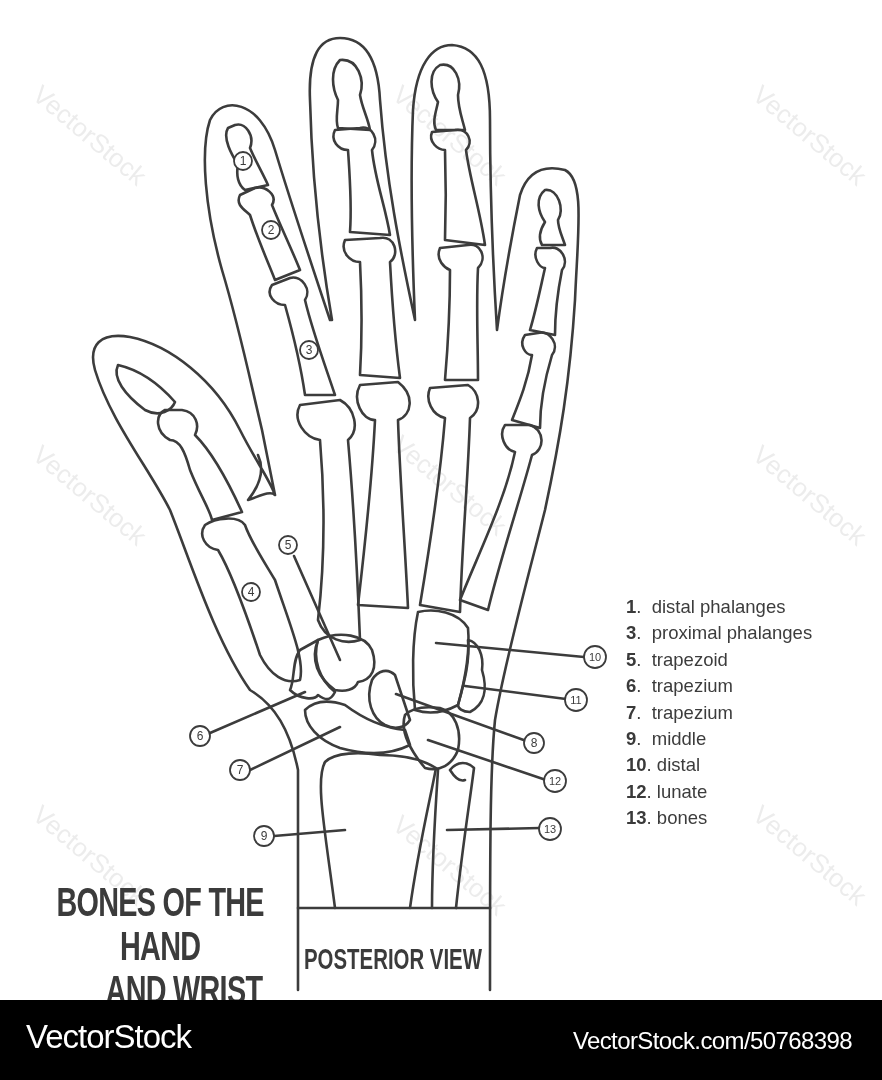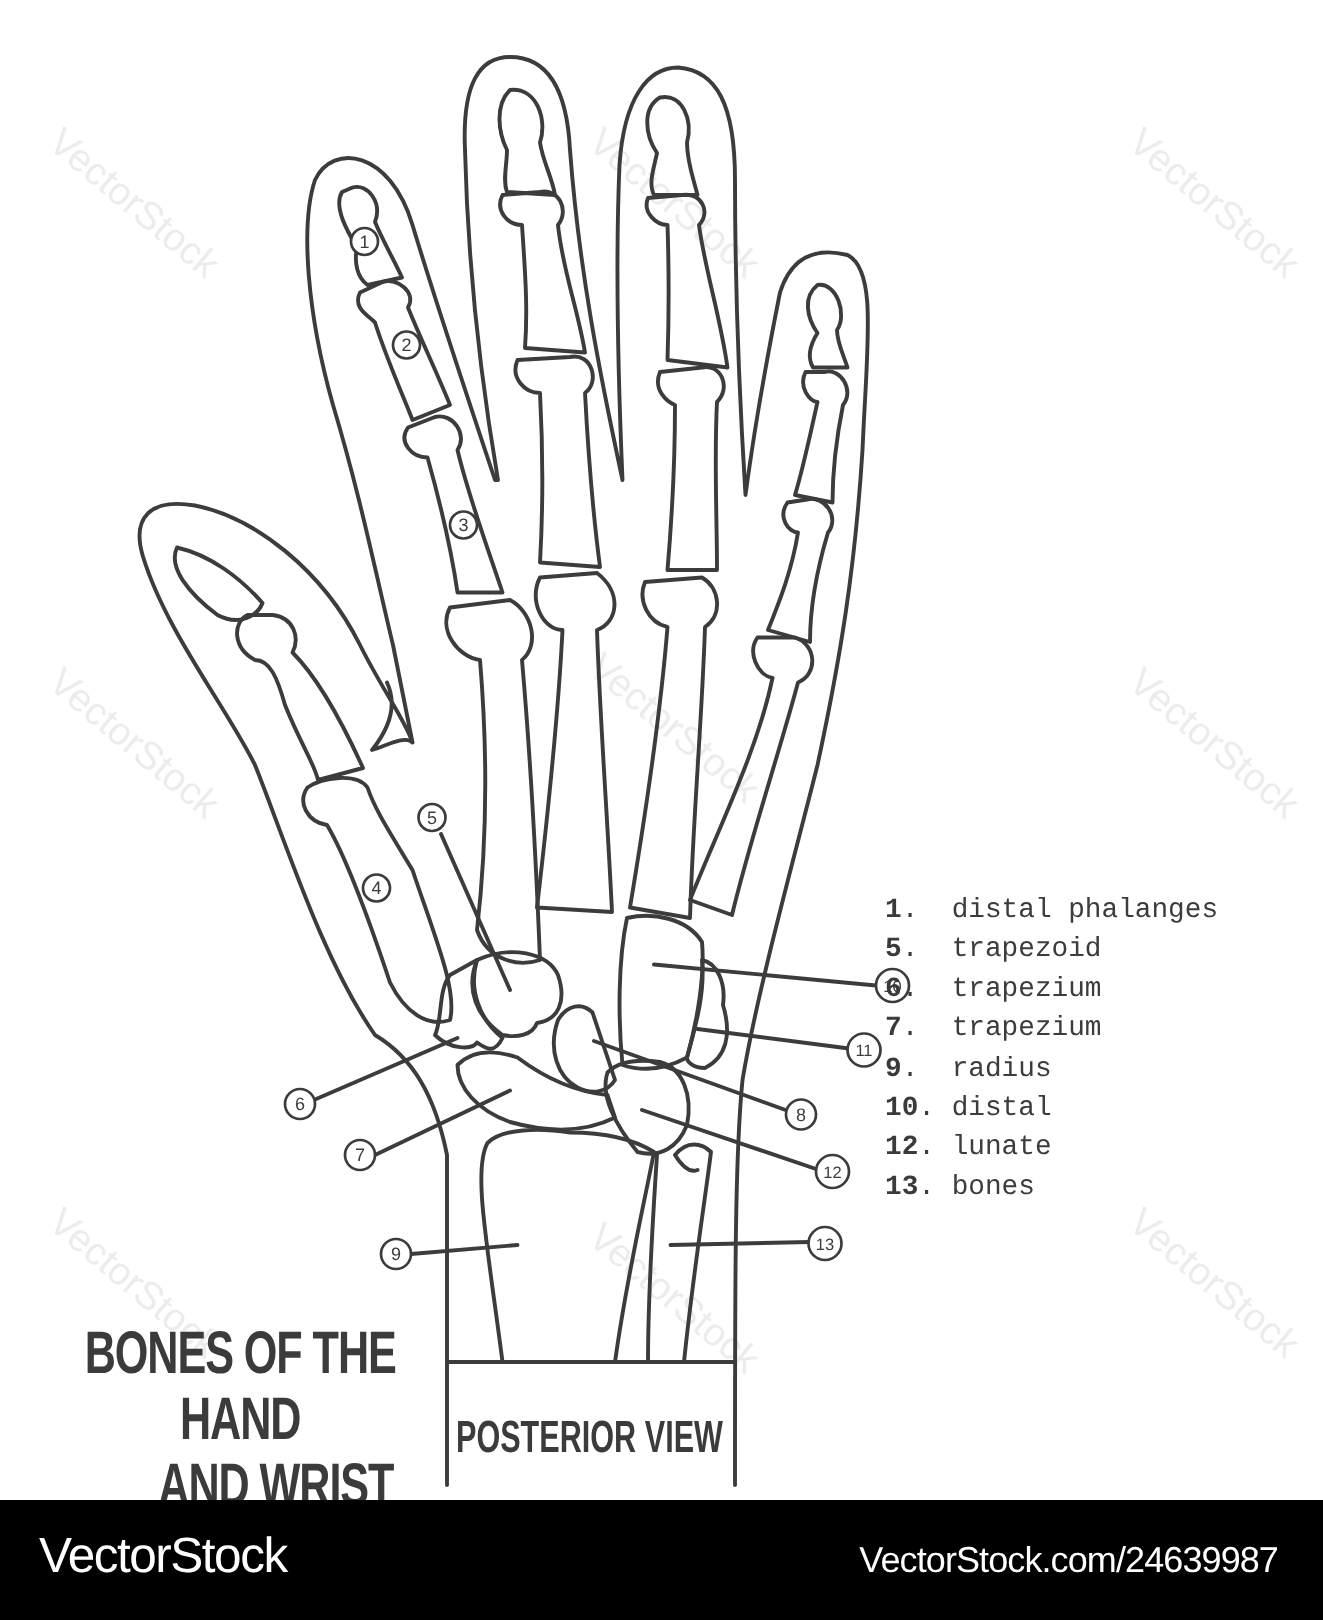--- a/index.html
+++ b/index.html
@@ -2,21 +2,21 @@
 <html><head>
 <meta charset="utf-8">
 <style>
   html, body { margin: 0; padding: 0; }
   body {
     width: 882px; height: 1080px; position: relative; overflow: hidden;
     background: #ffffff; font-family: "Liberation Sans", sans-serif;
   }
   .canvas { position: absolute; left: 0; top: 0; width: 882px; height: 1000px; background: #fff; }
   svg.hand { position: absolute; left: 0; top: 0; }
-  .legend { position: absolute; left: 590px; top: 596px; margin: 0; padding: 0; list-style: none; font-family: Liberation Mono, monospace; }
+  .legend { position: absolute; left: 626px; top: 596px; margin: 0; padding: 0; list-style: none; }
   .legend li { height: 26.4px; line-height: 22px; font-size: 18.5px; color: #3c3c3c; white-space: nowrap; }
   .legend .num { font-weight: bold; color: #3a3a3a; }
   .title {
     position: absolute; left: 32px; top: 880px; width: 256px; text-align: center;
     font-family: "Liberation Sans", sans-serif; font-weight: bold; color: #3b3b3b;
     font-size: 40px; line-height: 44px; letter-spacing: -1px;
     transform: scaleX(0.72); transform-origin: left top; width: 356px;
   }
   .subtitle {
     position: absolute; left: 304px; top: 942px; color: #3b3b3b; font-weight: bold;
@@ -134,32 +134,33 @@
       <text x="264" y="840">9</text>
       <text x="595" y="661" font-size="11">10</text>
       <text x="576" y="704" font-size="11">11</text>
       <text x="555" y="785" font-size="11">12</text>
       <text x="550" y="833" font-size="11">13</text>
     </g>
   </svg>
 
   <ul class="legend">
     <li><span class="num">1</span>.&nbsp; <span>distal phalanges</span></li>
+    <li><span class="num">3</span>.&nbsp; <span>proximal phalanges</span></li>
     <li><span class="num">5</span>.&nbsp; <span>trapezoid</span></li>
     <li><span class="num">6</span>.&nbsp; <span>trapezium</span></li>
     <li><span class="num">7</span>.&nbsp; <span>trapezium</span></li>
-    <li><span class="num">9</span>.&nbsp; <span>radius</span></li>
+    <li><span class="num">9</span>.&nbsp; <span>middle</span></li>
     <li><span class="num">10</span>. <span>distal</span></li>
     <li><span class="num">12</span>. <span>lunate</span></li>
     <li><span class="num">13</span>. <span>bones</span></li>
   </ul>
 
   <div class="title">
     <div>BONES OF THE HAND</div>
     <div style="padding-left:66px;">AND WRIST</div>
   </div>
   <div class="subtitle">POSTERIOR VIEW</div>
 </div>
 
 <div class="footer">
   <div class="brand">VectorStock</div>
-  <div class="url">VectorStock.com/24639987</div>
+  <div class="url">VectorStock.com/50768398</div>
 </div>
 
 </body></html>

